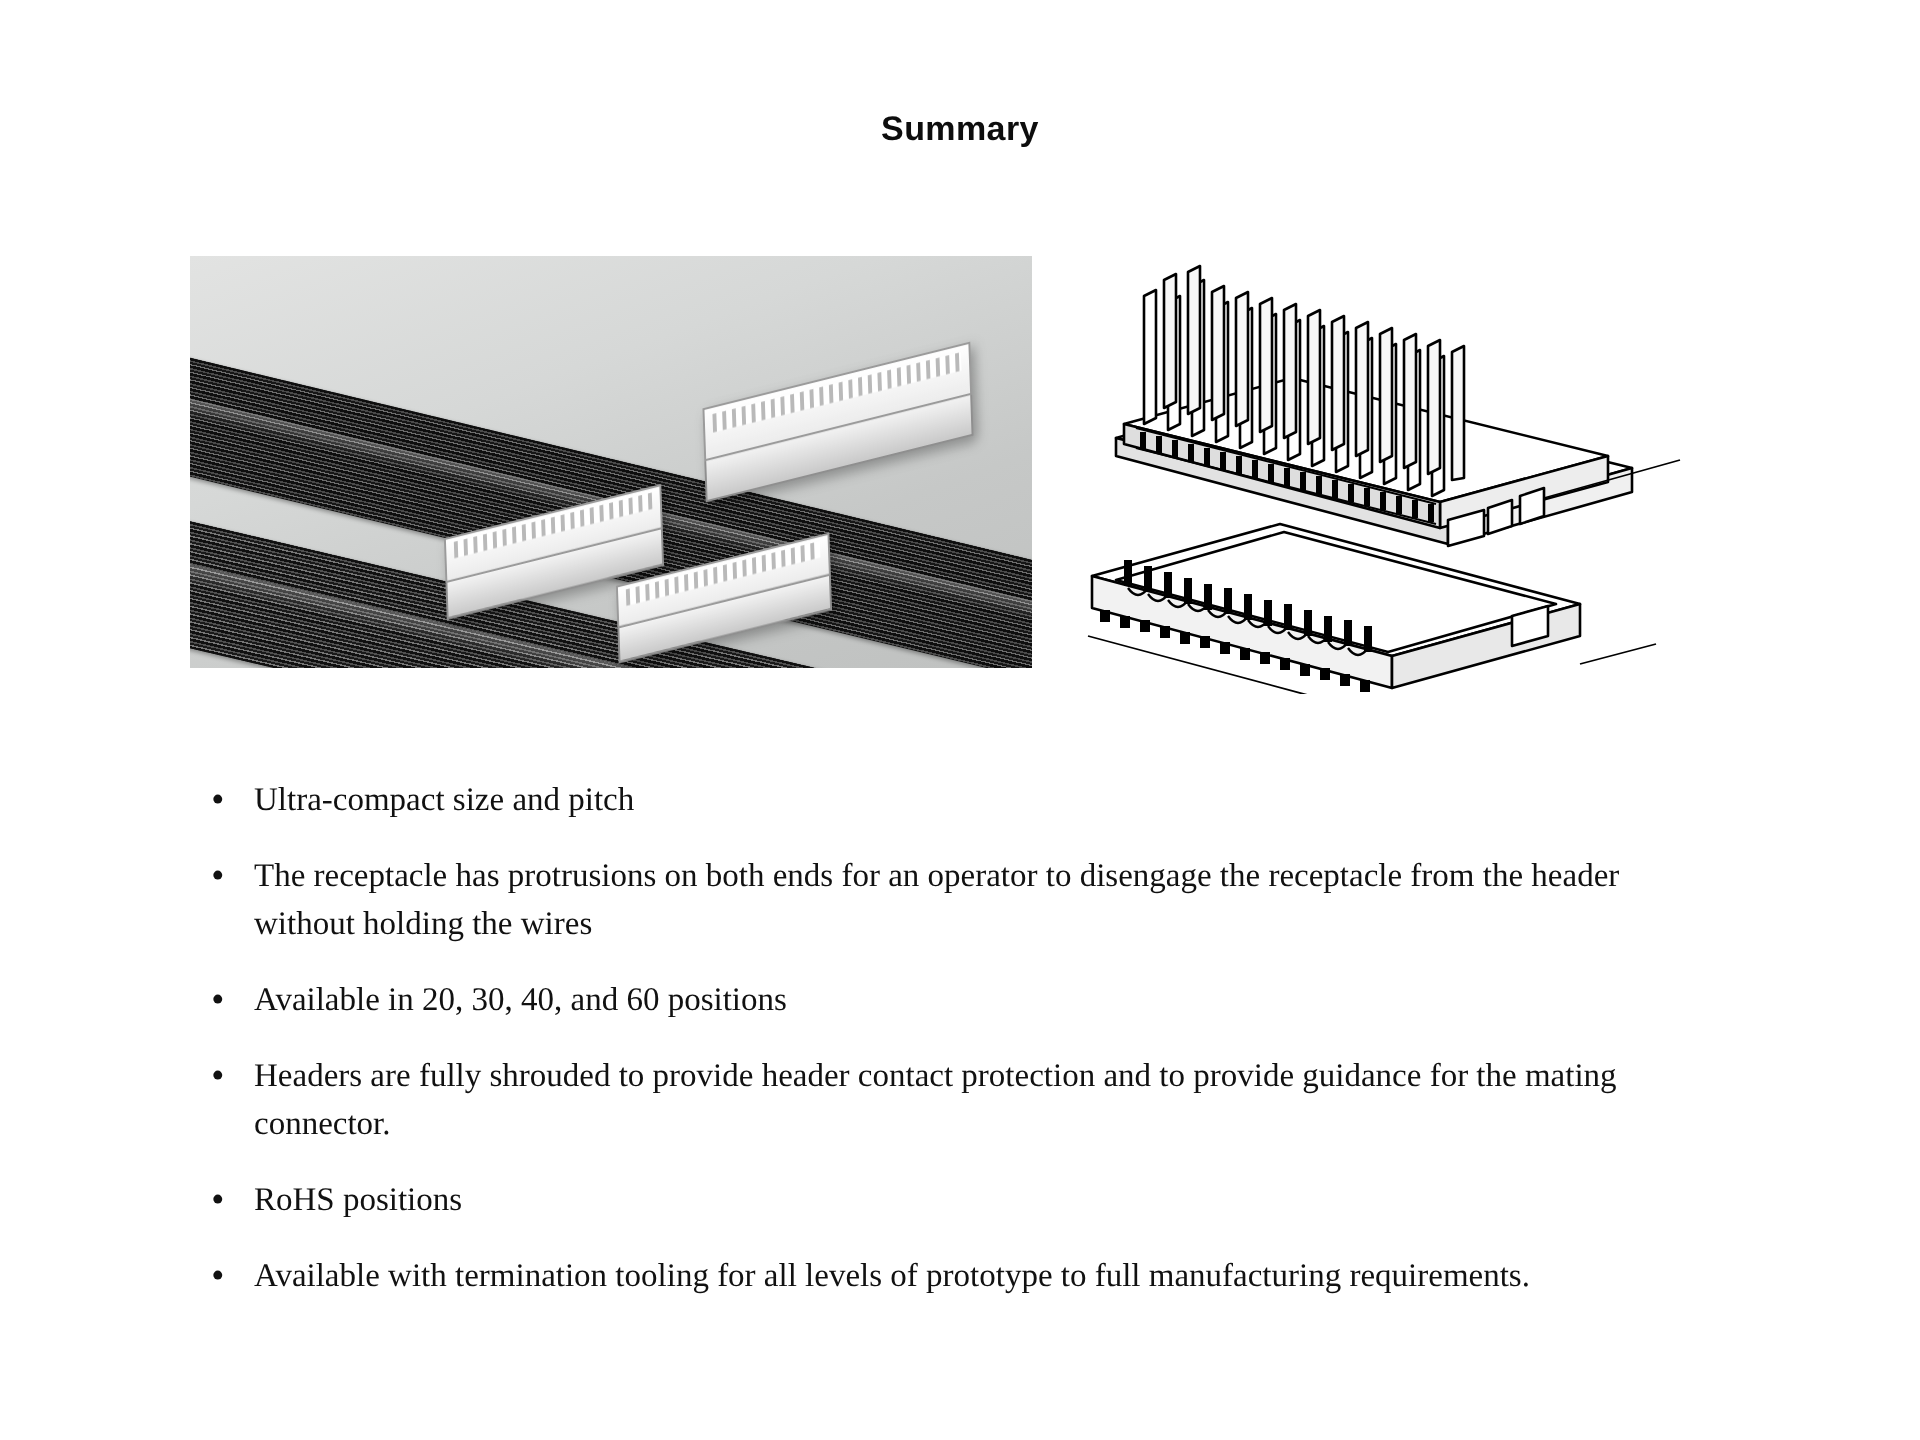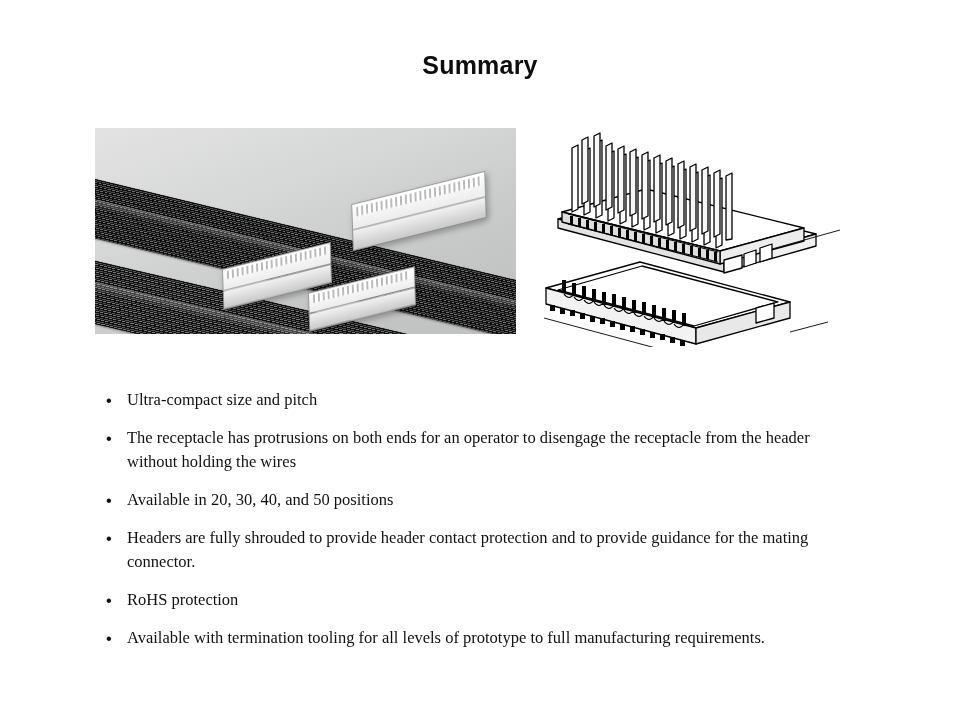--- a/index.html
+++ b/index.html
@@ -16,21 +16,21 @@
     color: #000000;
   }
 
   
   .slide-title {
     position: absolute;
     left: 0;
     top: 50px;
     width: 960px;
     text-align: center;
-    font-size: 25px;
+    font-size: 17px;
     font-weight: bold;
     letter-spacing: 0.2px;
     line-height: 30px;
     color: #0d0d0d;
   }
 
   
   .photo {
     position: absolute;
     left: 95px;
@@ -389,31 +389,31 @@
     <span class="btext">Ultra-compact size and pitch</span>
   </div>
 
   <div class="bullet">
     <span class="dot">•</span>
     <span class="btext">The receptacle has protrusions on both ends for an operator to disengage the receptacle from the header without holding the wires</span>
   </div>
 
   <div class="bullet">
     <span class="dot">•</span>
-    <span class="btext">Available in 20, 30, 40, and 50 positions</span>
+    <span class="btext">Available in 20, 30, 40, and 60 positions</span>
   </div>
 
   <div class="bullet">
     <span class="dot">•</span>
     <span class="btext">Headers are fully shrouded to provide header contact protection and to provide guidance for the mating connector.</span>
   </div>
 
   <div class="bullet">
     <span class="dot">•</span>
-    <span class="btext">RoHS protection</span>
+    <span class="btext">RoHS positions</span>
   </div>
 
   <div class="bullet">
     <span class="dot">•</span>
     <span class="btext">Available with termination tooling for all levels of prototype to full manufacturing requirements.</span>
   </div>
 
 </div>
 
 </body></html>

